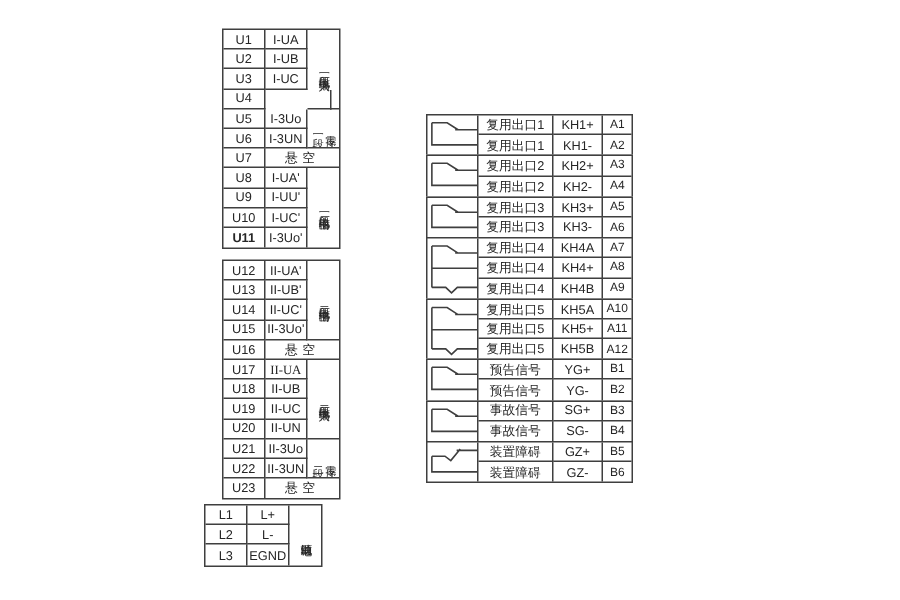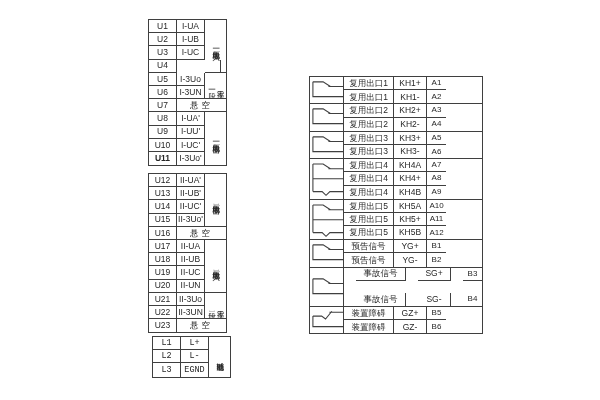--- a/index.html
+++ b/index.html
@@ -70,21 +70,21 @@
       <div class="cell br bb" style="grid-area: 1 / 2;">II-UA'</div>
       <div class="cell br bb" style="grid-area: 2 / 1;">U13</div>
       <div class="cell br bb" style="grid-area: 2 / 2;">II-UB'</div>
       <div class="cell br bb" style="grid-area: 3 / 1;">U14</div>
       <div class="cell br bb" style="grid-area: 3 / 2;">II-UC'</div>
       <div class="cell br bb" style="grid-area: 4 / 1;">U15</div>
       <div class="cell br bb" style="grid-area: 4 / 2;">II-3Uo'</div>
       <div class="cell br bb" style="grid-area: 5 / 1;">U16</div>
       <div class="cell hang bb" style="grid-area: 5 / 2 / auto / span 2;">悬空</div>
       <div class="cell br bb" style="grid-area: 6 / 1;">U17</div>
-      <div class="cell br bb" style="grid-area: 6 / 2;">II-UA</div>
+      <div class="cell br bb" style="grid-area: 6 / 2; font-family: Liberation Serif, serif;">II-UA</div>
       <div class="cell br bb" style="grid-area: 7 / 1;">U18</div>
       <div class="cell br bb" style="grid-area: 7 / 2;">II-UB</div>
       <div class="cell br bb" style="grid-area: 8 / 1;">U19</div>
       <div class="cell br bb" style="grid-area: 8 / 2;">II-UC</div>
       <div class="cell br bb" style="grid-area: 9 / 1;">U20</div>
       <div class="cell br bb" style="grid-area: 9 / 2;">II-UN</div>
       <div class="cell br bb" style="grid-area: 10 / 1;">U21</div>
       <div class="cell br bb" style="grid-area: 10 / 2;">II-3Uo</div>
       <div class="cell br bb" style="grid-area: 11 / 1;">U22</div>
       <div class="cell br bb" style="grid-area: 11 / 2;">II-3UN</div>
@@ -94,32 +94,32 @@
         <div class="vcol">二段电压输出</div>
       </div>
       <div class="cell vlabel bb" style="grid-area: 6 / 3 / span 4;">
         <div class="vcol">二段电压输入</div>
       </div>
       <div class="cell vlabel bb" style="grid-area: 10 / 3 / span 2;">
         <div class="vcol">二段</div>
         <div class="vcol">零序</div>
       </div>
     </div>
-  <div id="ltC" class="ltable" style="left: 152px; top: 336px; grid-template-columns: 28px 28px 21px; grid-template-rows: repeat(3, 13.2px); font-family: Liberation Mono, monospace;">
+  <div id="ltC" class="ltable" style="left: 136px; top: 336px; grid-template-columns: 28px 28px 21px; grid-template-rows: repeat(3, 13.2px);">
       <div class="cell br bb" style="grid-area: 1 / 1;">L1</div>
       <div class="cell br bb" style="grid-area: 1 / 2;">L+</div>
       <div class="cell br bb" style="grid-area: 2 / 1;">L2</div>
       <div class="cell br bb" style="grid-area: 2 / 2;">L-</div>
       <div class="cell br" style="grid-area: 3 / 1;">L3</div>
       <div class="cell br" style="grid-area: 3 / 2;">EGND</div>
       <div class="cell vlabel" style="grid-area: 1 / 3 / span 3;">
         <div class="vcol">辅助电源</div>
       </div>
     </div>
-  <div id="rt" class="rstack" style="left:309px;top:76px;">
+  <div id="rt" class="rstack" style="left:284px;top:76px;">
       <div class="rgroup" style="grid-template-columns: 34px 50px 33px 19px; grid-template-rows: repeat(2, 13.2px);">
         <div class="cell sym br" style="grid-area: 1 / 1 / span 2;">
           <svg width="34" height="26.4" viewBox="0 0 34 26.4">
             <path d="M3,4.6 H13.5 L21,9.399999999999999 M19,9.399999999999999 H34 M3,4.6 V19.799999999999997 H34" fill="none" stroke="#3f3f3f" stroke-width="1.1" stroke-linecap="butt" stroke-linejoin="miter"></path>
           </svg>
         </div>
         <div class="cell br bb" style="grid-area: 1 / 2;">复用出口1</div>
         <div class="cell br bb" style="grid-area: 1 / 3;">KH1+</div>
         <div class="cell bb" style="font-size: 8px; grid-area: 1 / 4;">A1</div>
         <div class="cell br" style="grid-area: 2 / 2;">复用出口1</div>
@@ -190,21 +190,21 @@
             <path d="M3,4.6 H13.5 L21,9.399999999999999 M19,9.399999999999999 H34 M3,4.6 V19.799999999999997 H34" fill="none" stroke="#3f3f3f" stroke-width="1.1" stroke-linecap="butt" stroke-linejoin="miter"></path>
           </svg>
         </div>
         <div class="cell br bb" style="grid-area: 1 / 2;">预告信号</div>
         <div class="cell br bb" style="grid-area: 1 / 3;">YG+</div>
         <div class="cell bb" style="font-size: 8px; grid-area: 1 / 4;">B1</div>
         <div class="cell br" style="grid-area: 2 / 2;">预告信号</div>
         <div class="cell br" style="grid-area: 2 / 3;">YG-</div>
         <div class="cell" style="font-size: 8px; grid-area: 2 / 4;">B2</div>
       </div>
-      <div class="rgroup" style="grid-template-columns: 34px 50px 33px 19px; grid-template-rows: repeat(2, 13.2px); gap: 12px;">
+      <div class="rgroup" style="grid-template-columns: 34px 50px 33px 19px; grid-template-rows: repeat(2, 13.2px);">
         <div class="cell sym br" style="grid-area: 1 / 1 / span 2;">
           <svg width="34" height="26.4" viewBox="0 0 34 26.4">
             <path d="M3,4.6 H13.5 L21,9.399999999999999 M19,9.399999999999999 H34 M3,4.6 V19.799999999999997 H34" fill="none" stroke="#3f3f3f" stroke-width="1.1" stroke-linecap="butt" stroke-linejoin="miter"></path>
           </svg>
         </div>
         <div class="cell br bb" style="grid-area: 1 / 2;">事故信号</div>
         <div class="cell br bb" style="grid-area: 1 / 3; text-align: right;">SG+</div>
         <div class="cell bb" style="font-size: 8px; grid-area: 1 / 4;">B3</div>
         <div class="cell br" style="grid-area: 2 / 2;">事故信号</div>
         <div class="cell br" style="grid-area: 2 / 3;">SG-</div>

